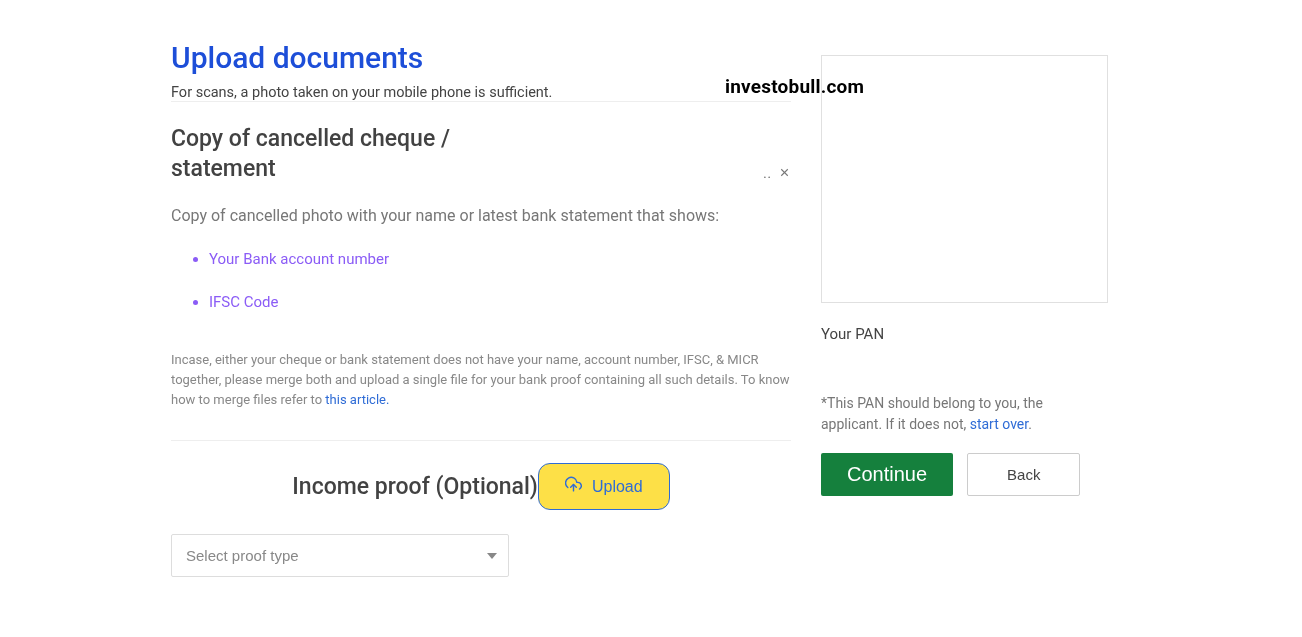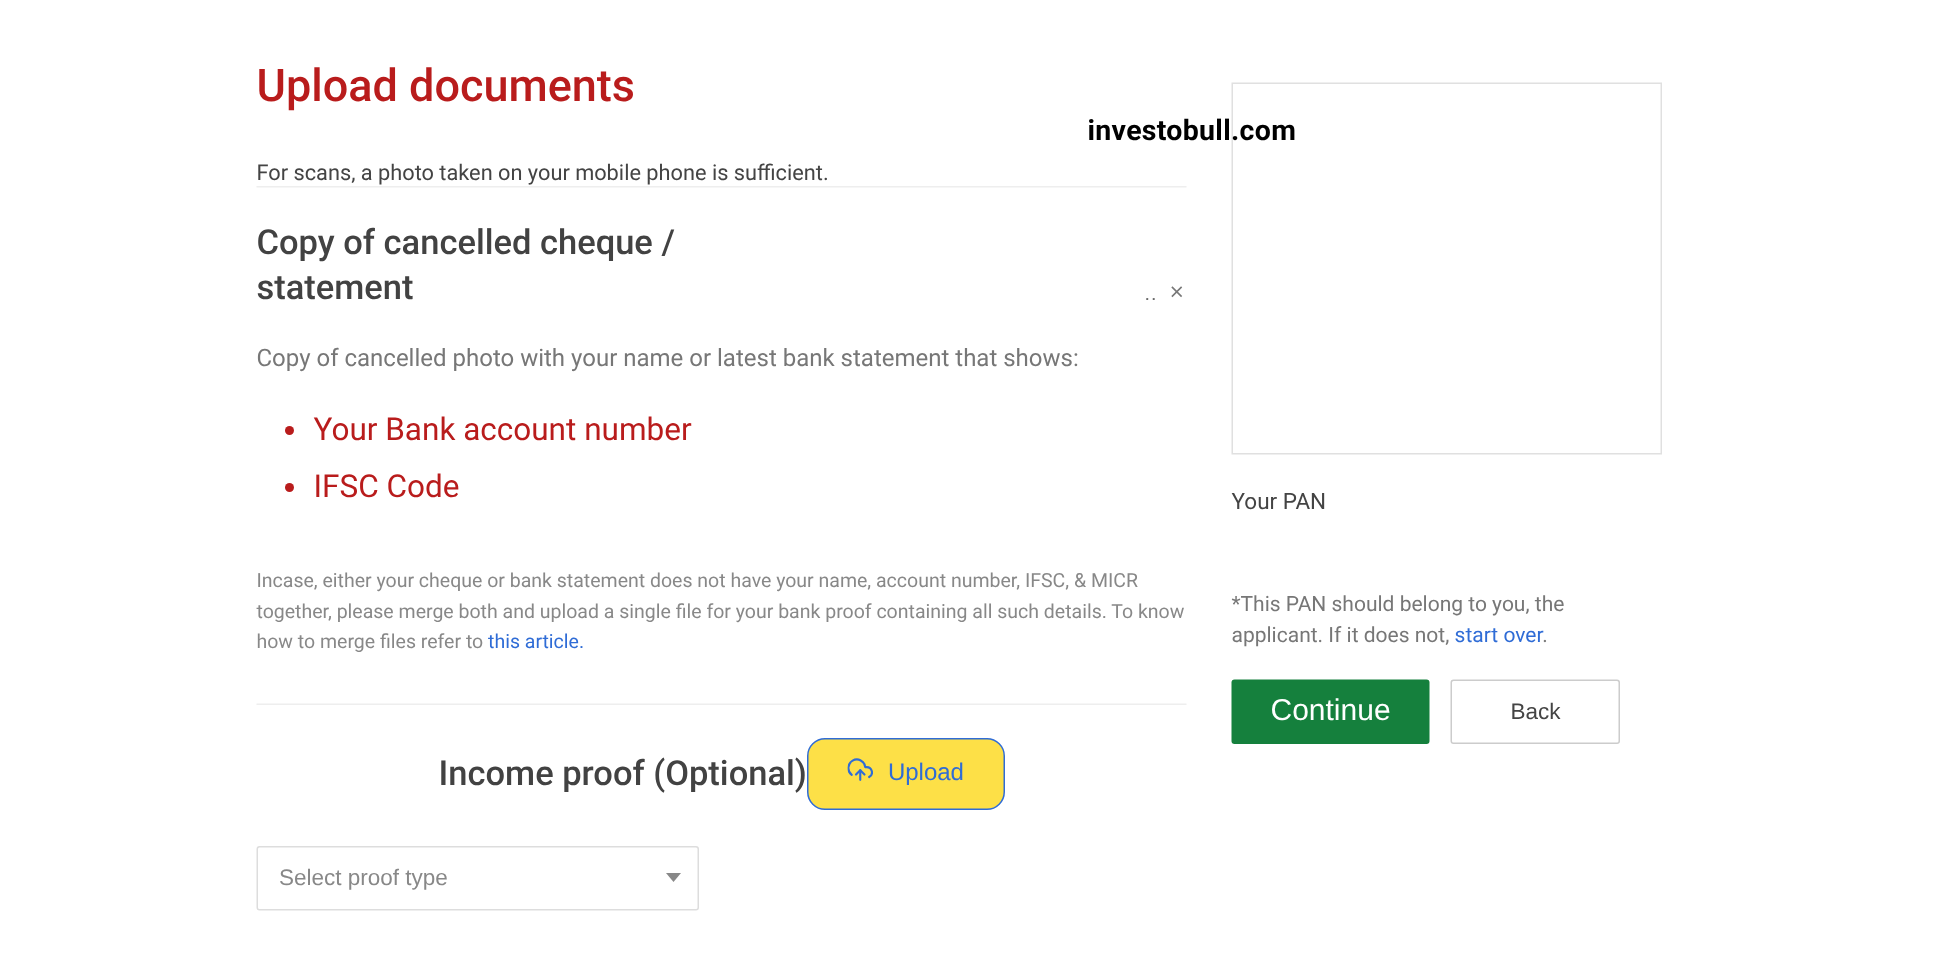--- a/index.html
+++ b/index.html
@@ -21,22 +21,22 @@
     width: 620px;
   }
   .right-col {
     margin-left: 30px;
     width: 280px;
     padding-top: 15px;
   }
   h1.page-title {
     font-size: 30px;
     font-weight: 500;
-    color: #b91c1c;
-    margin-bottom: 32px;
+    color: #1d4ed8;
+    margin-bottom: 9px;
   }
   .subtitle {
     font-size: 14.5px;
     color: #444;
   }
   hr.divider {
     border: none;
     border-top: 1px solid #eee;
     margin: 0 0 22px 0;
   }
@@ -68,23 +68,24 @@
     color: #777;
     margin-bottom: 18px;
     line-height: 1.5;
   }
   ul.reqs {
     list-style: disc;
     padding-left: 38px;
     margin-bottom: 34px;
   }
   ul.reqs li {
-    font-size: 21px;
-    color: #b91c1c;
+    font-size: 15px;
+    color: #8b5cf6;
     line-height: 1.8;
+    margin-top: 16px;
   }
   .fine-print {
     font-size: 13px;
     color: #888;
     line-height: 1.55;
     margin-bottom: 30px;
   }
   .fine-print a, .link {
     color: #2f6cd6;
     text-decoration: none;
@@ -108,21 +109,21 @@
     padding: 12px 26px;
     display: inline-flex;
     align-items: center;
     gap: 10px;
     cursor: pointer;
     border-radius: 12px;
   }
   .upload-btn svg { width: 17px; height: 17px; }
   .select-wrap {
     position: relative;
-    width: 295px;
+    width: 338px;
   }
   select.proof-select {
     width: 100%;
     padding: 12px 14px;
     font-size: 15px;
     color: #888;
     border: 1px solid #ddd;
     background: #fff;
     appearance: none;
     border-radius: 2px;

